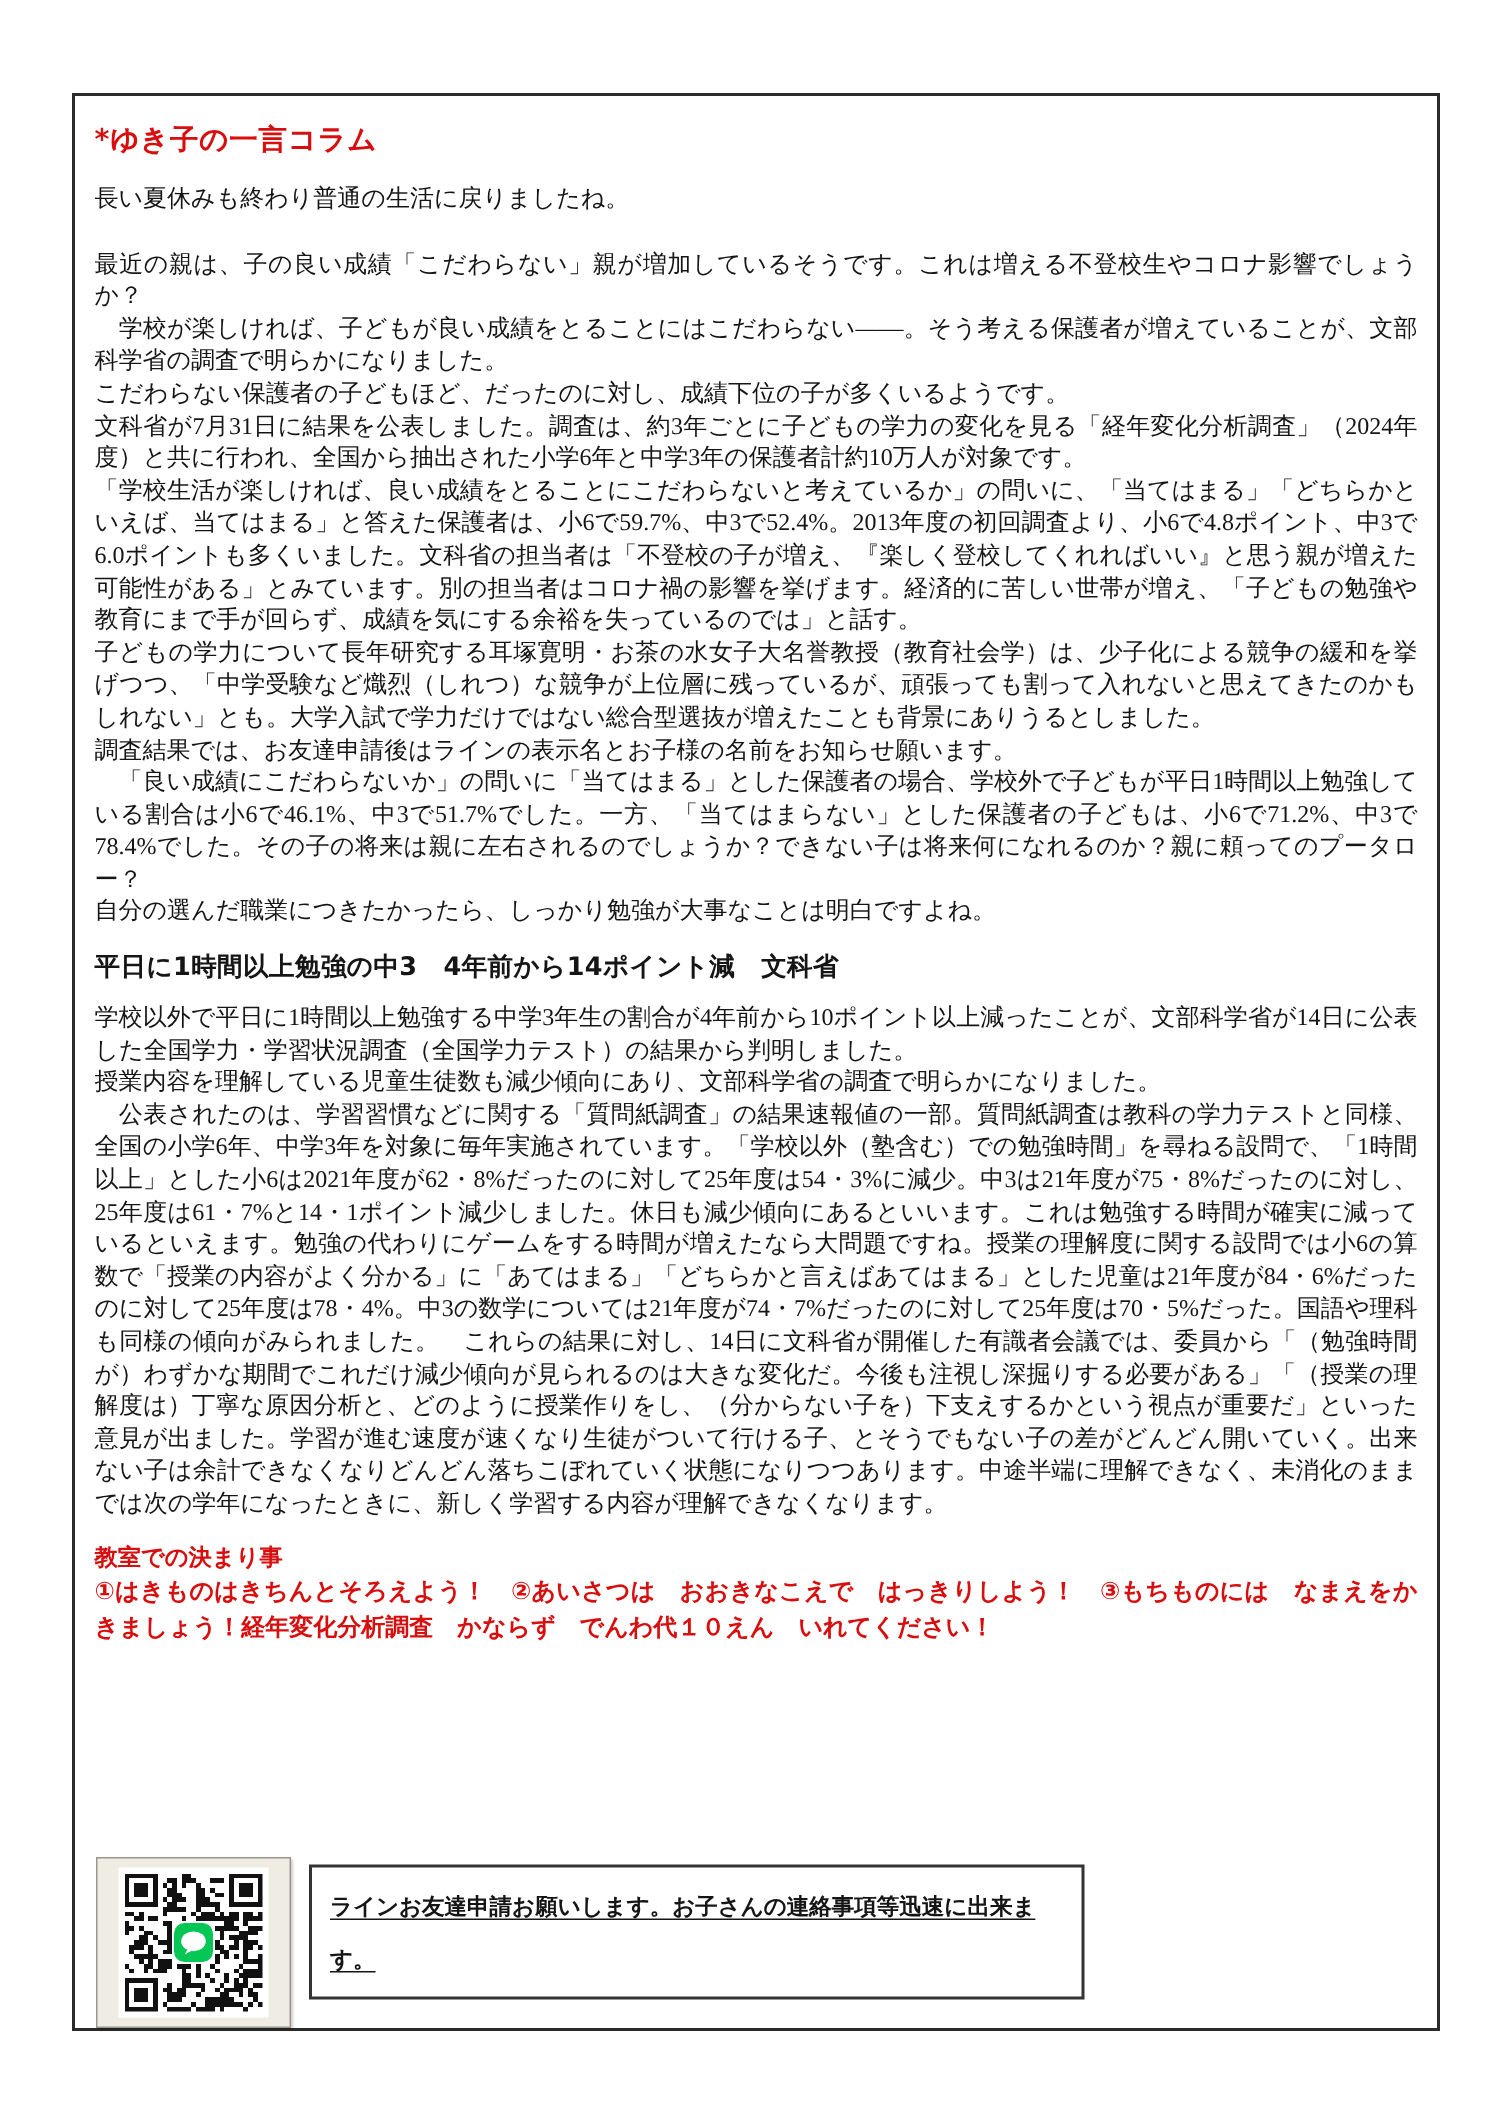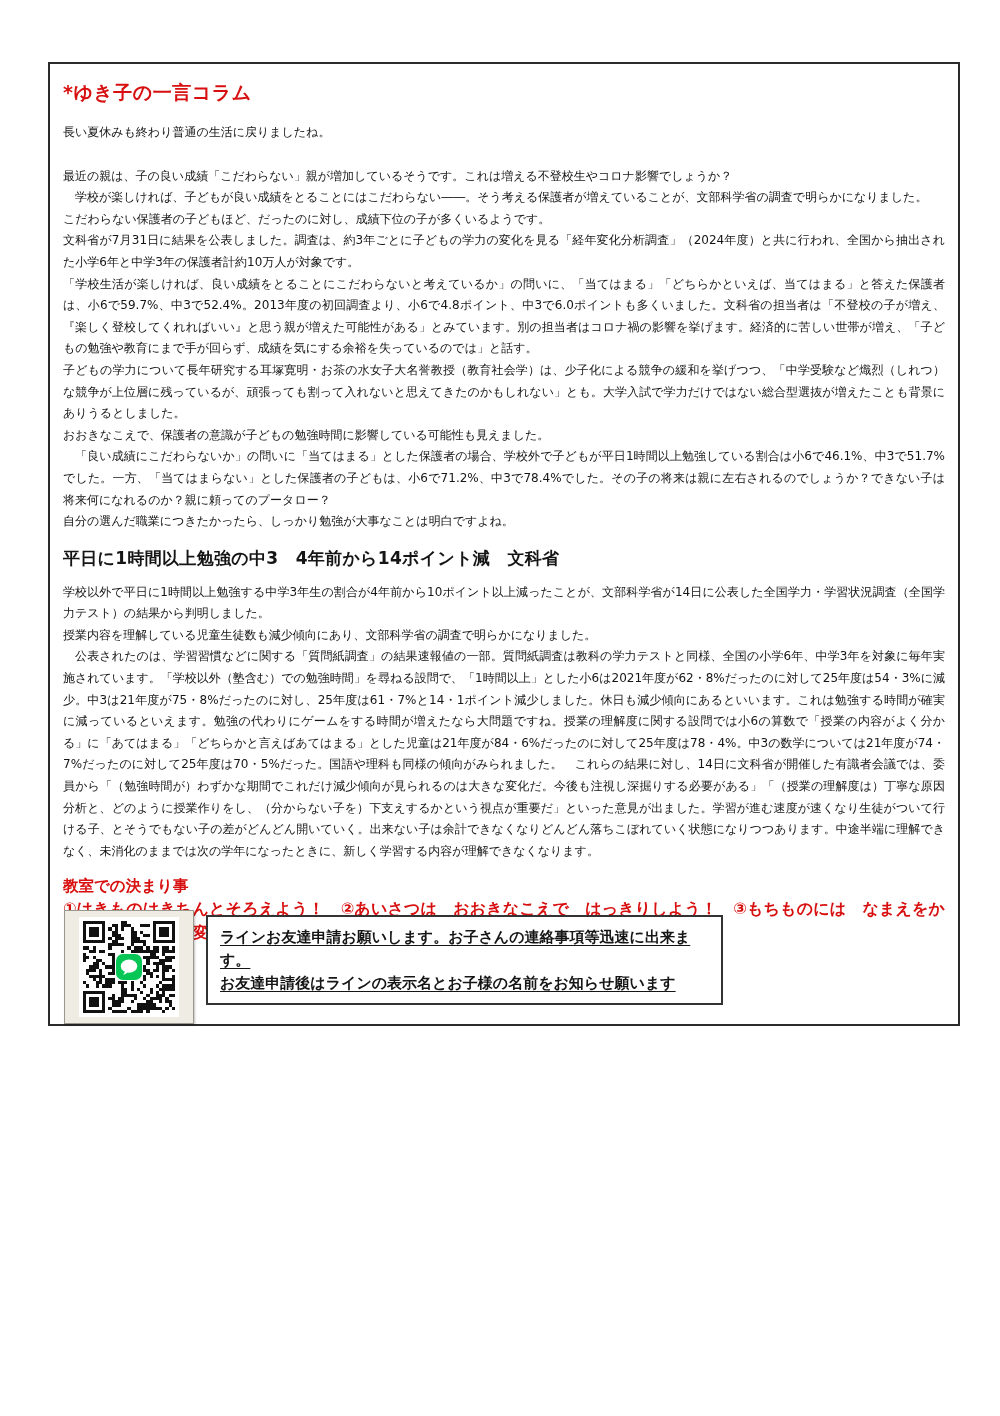--- a/index.html
+++ b/index.html
@@ -12,37 +12,38 @@
   html,body{background:#ffffff;}
   body{
     width:1000px;height:1416px;
     font-family:"DejaVu Sans","Liberation Sans",sans-serif;
     color:var(--text);
     position:relative;
   }
   .frame{
     position:absolute;
     left:48px;top:62px;
-    width:912px;height:964px;
+    width:912px;height:1292px;
     border:2px solid var(--border);
     background:#fff;
     padding:16px 13px 0 13px;
   }
   .col-title{
     color:var(--red);
     font-weight:700;
     font-size:19px;
     letter-spacing:.5px;
     margin-bottom:16px;
   }
   .body-text{
-    font-size:12px;
+    font-size:16px;
     line-height:21.6px;
     font-weight:500;
     text-align:justify;
+    font-family:Liberation Serif, serif;
   }
   .para{margin:0;}
   .spacer{height:22px;}
   .article-heading{
     font-size:17px;
     font-weight:700;
     margin:14px 0 12px 0;
     letter-spacing:.3px;
   }
   .red-bold{
@@ -85,21 +86,21 @@
     position:absolute;
     left:156px;bottom:19px;
     width:517px;height:90px;
     border:2px solid #333;
     background:#fff;
     padding:9px 12px;
   }
   .line-box .ln{
     font-size:15px;
     font-weight:600;
-    line-height:23px;
+    line-height:35px;
     text-decoration:underline;
     text-underline-offset:3px;
   }
 </style>
 </head>
 <body>
 
 <div class="frame">
 
   <div class="col-title">*ゆき子の一言コラム</div>
@@ -110,21 +111,21 @@
 
   <div class="spacer"></div>
 
   <div class="body-text">
     <p class="para">最近の親は、子の良い成績「こだわらない」親が増加しているそうです。これは増える不登校生やコロナ影響でしょうか？</p>
     <p class="para">　学校が楽しければ、子どもが良い成績をとることにはこだわらない――。そう考える保護者が増えていることが、文部科学省の調査で明らかになりました。</p>
     <p class="para">こだわらない保護者の子どもほど、だったのに対し、成績下位の子が多くいるようです。</p>
     <p class="para">文科省が7月31日に結果を公表しました。調査は、約3年ごとに子どもの学力の変化を見る「経年変化分析調査」（2024年度）と共に行われ、全国から抽出された小学6年と中学3年の保護者計約10万人が対象です。</p>
     <p class="para">「学校生活が楽しければ、良い成績をとることにこだわらないと考えているか」の問いに、「当てはまる」「どちらかといえば、当てはまる」と答えた保護者は、小6で59.7%、中3で52.4%。2013年度の初回調査より、小6で4.8ポイント、中3で6.0ポイントも多くいました。文科省の担当者は「不登校の子が増え、『楽しく登校してくれればいい』と思う親が増えた可能性がある」とみています。別の担当者はコロナ禍の影響を挙げます。経済的に苦しい世帯が増え、「子どもの勉強や教育にまで手が回らず、成績を気にする余裕を失っているのでは」と話す。</p>
     <p class="para">子どもの学力について長年研究する耳塚寛明・お茶の水女子大名誉教授（教育社会学）は、少子化による競争の緩和を挙げつつ、「中学受験など熾烈（しれつ）な競争が上位層に残っているが、頑張っても割って入れないと思えてきたのかもしれない」とも。大学入試で学力だけではない総合型選抜が増えたことも背景にありうるとしました。</p>
-    <p class="para">おおきなこえで、保護者の意識が子どもの勉強時間に影響している可能性も見えました。</p>
+    <p class="para">調査結果では、お友達申請後はラインの表示名とお子様の名前をお知らせ願います。</p>
     <p class="para">　「良い成績にこだわらないか」の問いに「当てはまる」とした保護者の場合、学校外で子どもが平日1時間以上勉強している割合は小6で46.1%、中3で51.7%でした。一方、「当てはまらない」とした保護者の子どもは、小6で71.2%、中3で78.4%でした。その子の将来は親に左右されるのでしょうか？できない子は将来何になれるのか？親に頼ってのプータロー？</p>
     <p class="para">自分の選んだ職業につきたかったら、しっかり勉強が大事なことは明白ですよね。</p>
   </div>
 
   <div class="article-heading">平日に1時間以上勉強の中3　4年前から14ポイント減　文科省</div>
 
   <div class="body-text">
     <p class="para">学校以外で平日に1時間以上勉強する中学3年生の割合が4年前から10ポイント以上減ったことが、文部科学省が14日に公表した全国学力・学習状況調査（全国学力テスト）の結果から判明しました。</p>
     <p class="para">授業内容を理解している児童生徒数も減少傾向にあり、文部科学省の調査で明らかになりました。</p>
     <p class="para">　公表されたのは、学習習慣などに関する「質問紙調査」の結果速報値の一部。質問紙調査は教科の学力テストと同様、全国の小学6年、中学3年を対象に毎年実施されています。「学校以外（塾含む）での勉強時間」を尋ねる設問で、「1時間以上」とした小6は2021年度が62・8%だったのに対して25年度は54・3%に減少。中3は21年度が75・8%だったのに対し、25年度は61・7%と14・1ポイント減少しました。休日も減少傾向にあるといいます。これは勉強する時間が確実に減っているといえます。勉強の代わりにゲームをする時間が増えたなら大問題ですね。授業の理解度に関する設問では小6の算数で「授業の内容がよく分かる」に「あてはまる」「どちらかと言えばあてはまる」とした児童は21年度が84・6%だったのに対して25年度は78・4%。中3の数学については21年度が74・7%だったのに対して25年度は70・5%だった。国語や理科も同様の傾向がみられました。　これらの結果に対し、14日に文科省が開催した有識者会議では、委員から「（勉強時間が）わずかな期間でこれだけ減少傾向が見られるのは大きな変化だ。今後も注視し深掘りする必要がある」「（授業の理解度は）丁寧な原因分析と、どのように授業作りをし、（分からない子を）下支えするかという視点が重要だ」といった意見が出ました。学習が進む速度が速くなり生徒がついて行ける子、とそうでもない子の差がどんどん開いていく。出来ない子は余計できなくなりどんどん落ちこぼれていく状態になりつつあります。中途半端に理解できなく、未消化のままでは次の学年になったときに、新しく学習する内容が理解できなくなります。</p>
@@ -424,16 +425,15 @@
           <rect x="0" y="0" width="26" height="26" rx="7" fill="var(--line_green)"></rect>
           <ellipse cx="13" cy="12.2" rx="8.2" ry="6.6" fill="#ffffff"></ellipse>
           <path d="M9 17.5 L7.2 21 L12 18.4 Z" fill="#ffffff"></path>
         </svg>
       </span>
     </div>
   </div>
 
   <div class="line-box">
     <div class="ln">ラインお友達申請お願いします。お子さんの連絡事項等迅速に出来ます。</div>
-    <div class="ln">お友達申請後はラインの表示名とお子様の名前をお知らせ願います</div>
   </div>
 
 </div>
 
 </body></html>

